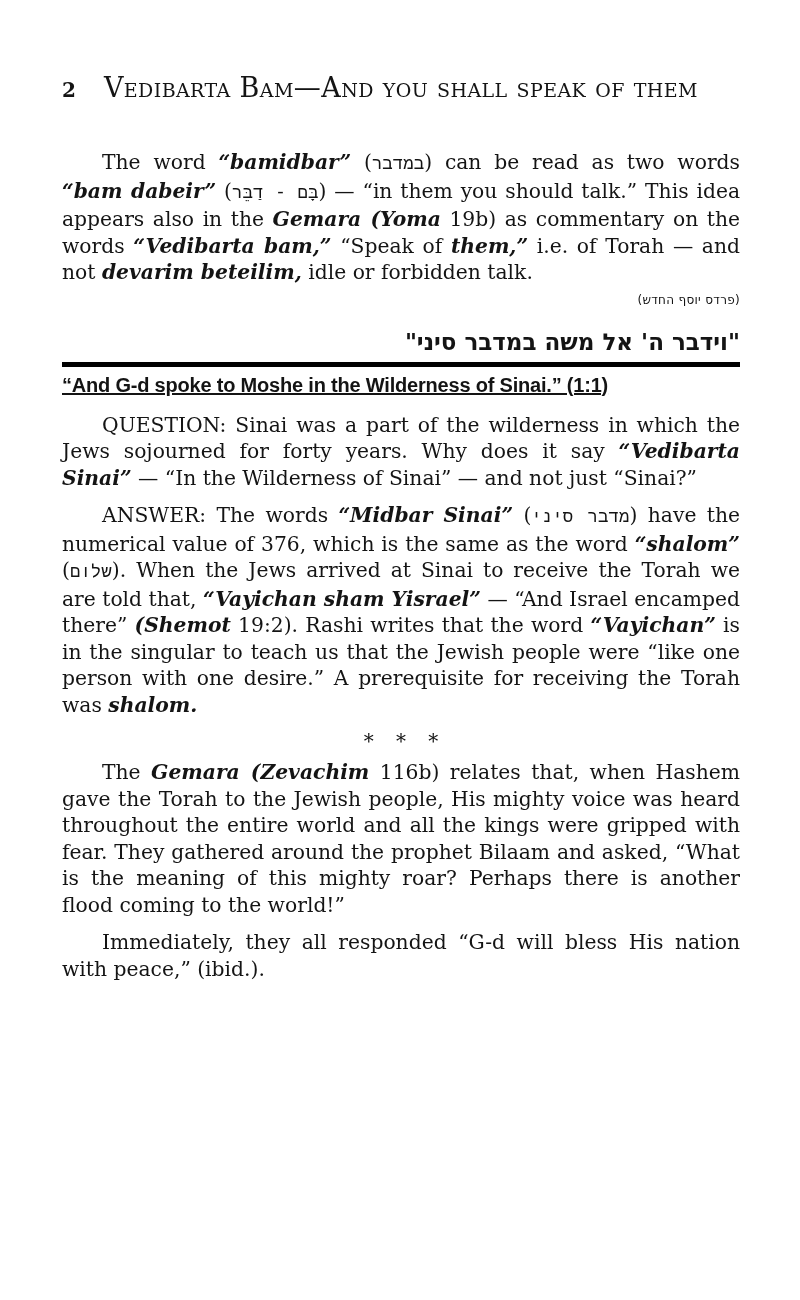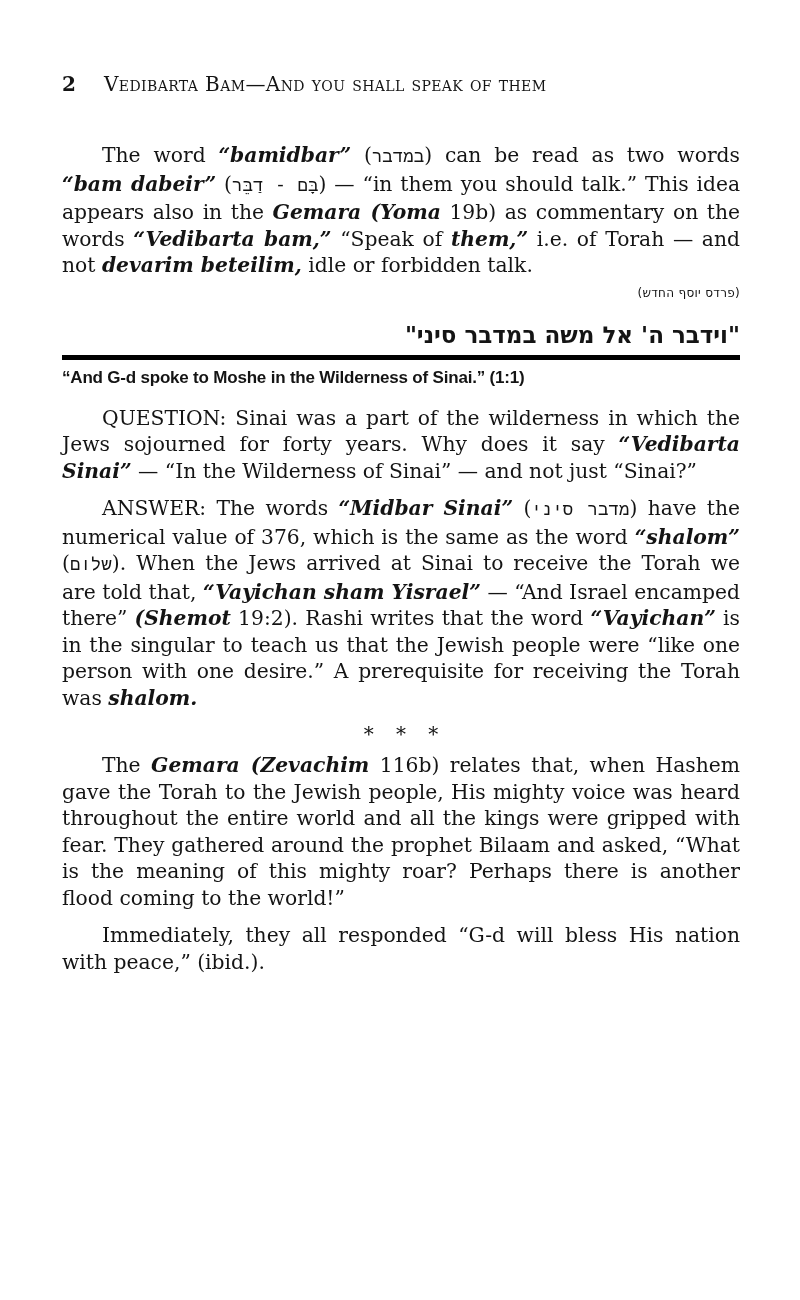--- a/index.html
+++ b/index.html
@@ -22,21 +22,21 @@
     align-items: baseline;
     margin-bottom: 46px;
   }
   .pagenum {
     font-weight: bold;
     font-size: 20px;
     margin-right: 28px;
   }
   .running-title {
     font-variant: small-caps;
-    font-size: 20px;
+    font-size: 27px;
     letter-spacing: 0.4px;
   }
 
   
   .para {
     margin: 0 0 11px 0;
     font-size: 20.3px;
     line-height: 26.5px;
     text-align: justify;
     text-indent: 40px;
@@ -68,24 +68,25 @@
     line-height: 28px;
   }
   .rule {
     height: 5px;
     background: #000;
     margin-top: 6px;
   }
   .heading-en {
     font-family: "Liberation Sans", sans-serif;
     font-weight: bold;
-    font-size: 17px;
+    font-size: 20px;
     letter-spacing: -0.2px;
     margin-top: 5px;
     line-height: 26px;
+    text-decoration: underline;
   }
   .after-heading { margin-top: 14px; }
 
   
   .separator {
     text-align: center;
     font-size: 20px;
     line-height: 24px;
     word-spacing: 16px;
     margin: 2px 0 6px 0;

